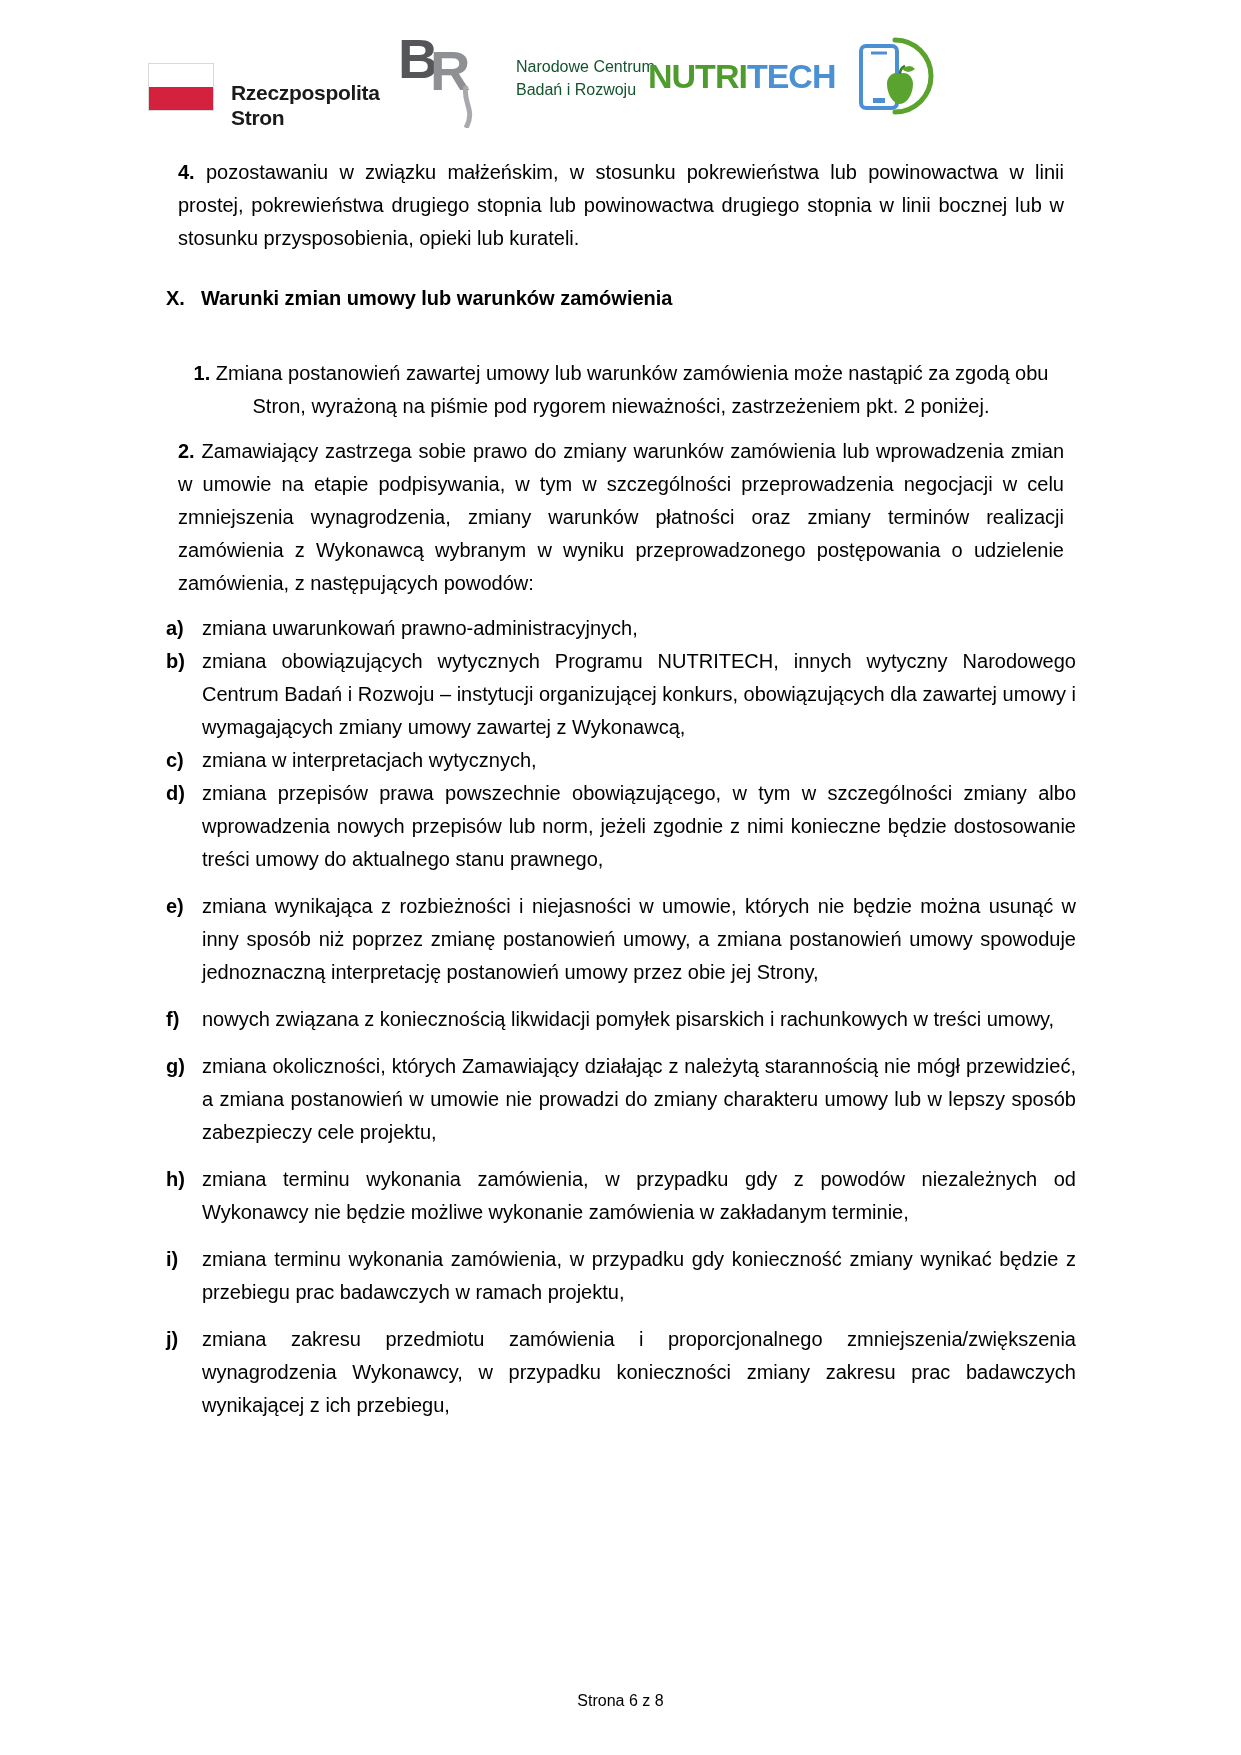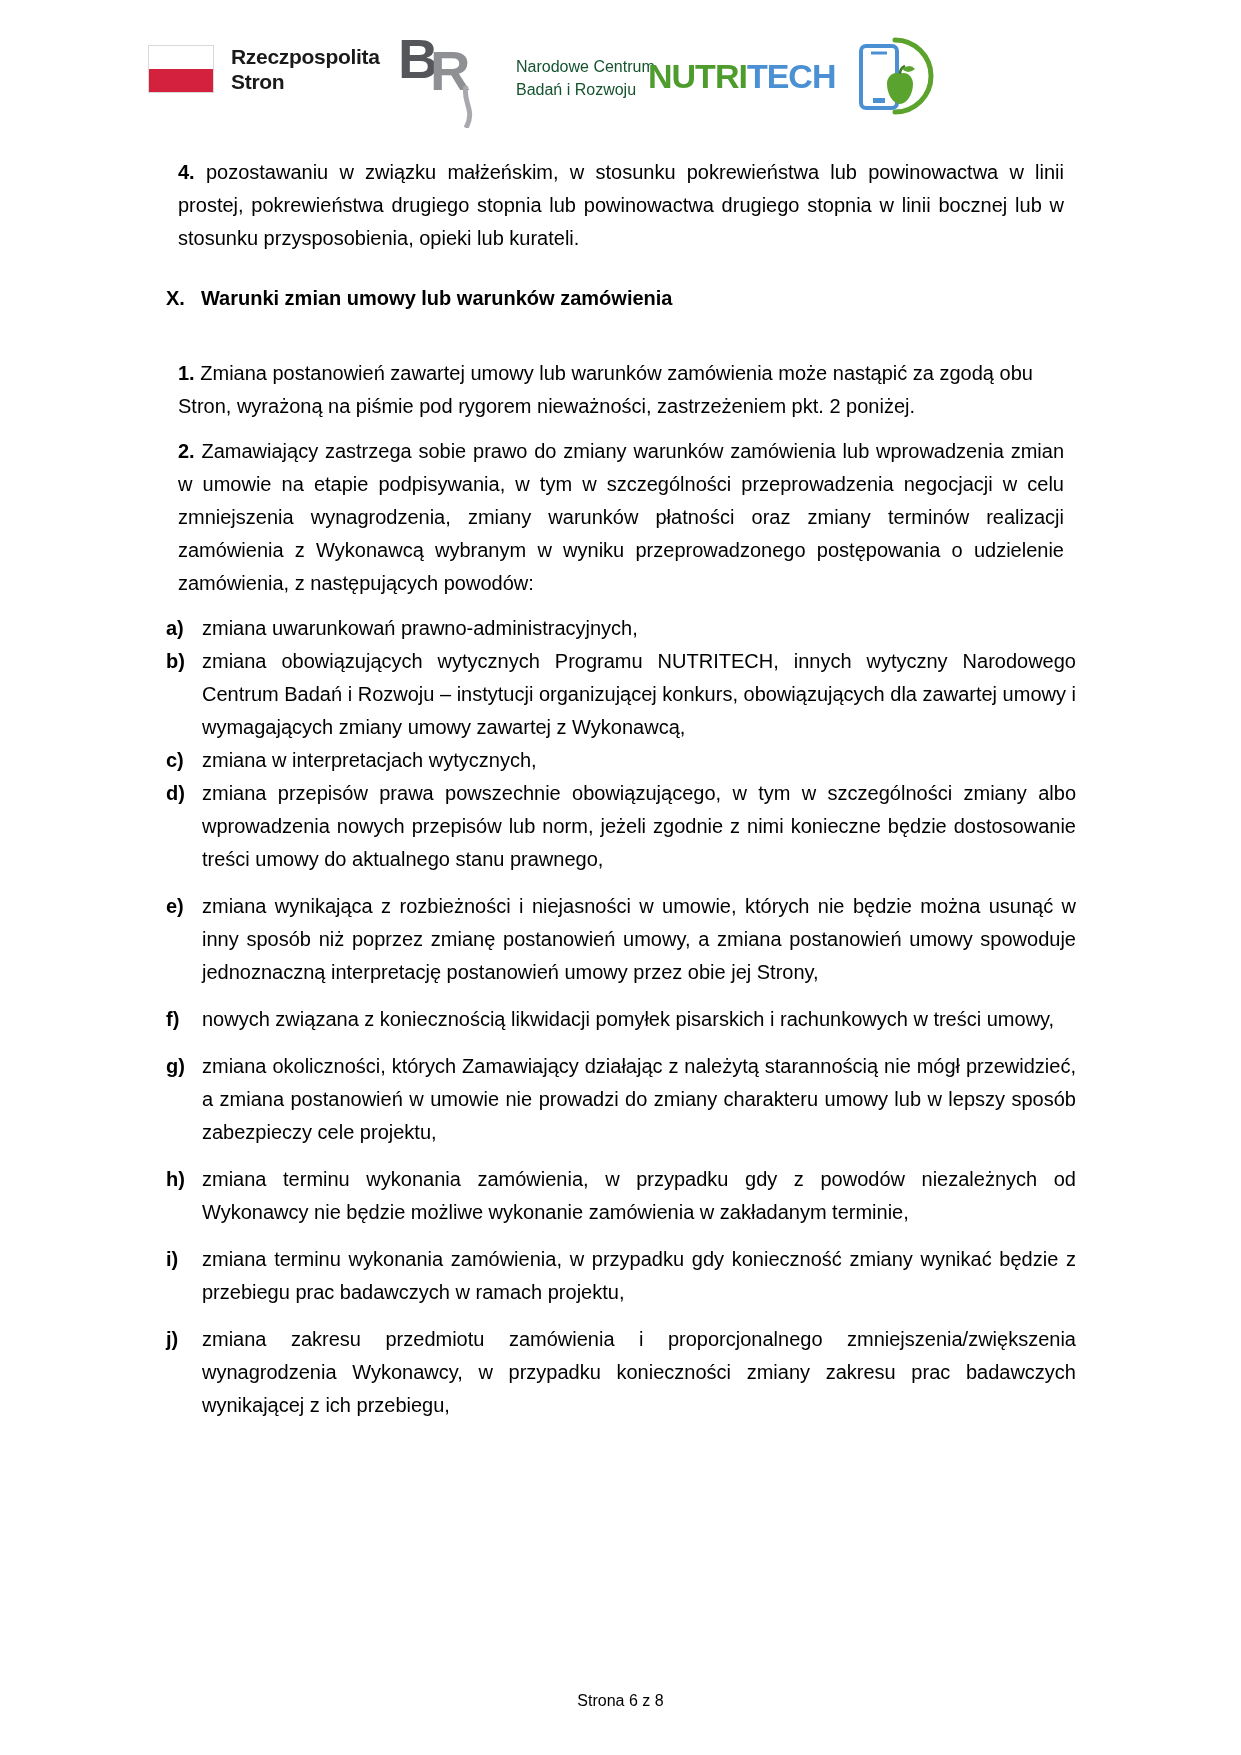--- a/index.html
+++ b/index.html
@@ -17,20 +17,21 @@
   .logo-poland {
     position: absolute; left: 148px; top: 44px;
     display: flex; align-items: center; gap: 17px;
   }
   .flag { width: 66px; height: 48px; border: 1px solid #d9d9d9; box-sizing: border-box; }
   .flag .top { height: 50%; background: #ffffff; }
   .flag .bottom { height: 50%; background: #d4213d; }
   .poland-label {
     font-weight: bold; font-size: 21px; line-height: 25px; color: #1a1a1a;
     letter-spacing: -0.3px;
+    margin-top: 36px;
   }
 
   .logo-ncbr {
     position: absolute; left: 396px; top: 28px;
     display: flex; align-items: center; gap: 12px;
   }
   .ncbr-label {
     font-size: 16px; line-height: 23px; color: #14532d;
   }
 
@@ -44,21 +45,21 @@
   .nutri-green { color: #4e9c2e; }
   .tech-blue { color: #4a90d2; }
 
   
   .content {
     position: absolute; left: 166px; top: 144px; width: 910px;
     font-size: 20px; line-height: 33px;
   }
   .para { text-align: justify; margin: 12px; }
   .para .marker { font-weight: bold; }
-  .para-1 { text-align: left; }
+  .para-1 { text-align: center; }
 
   .section-heading {
     display: flex; gap: 16px;
     font-weight: bold; font-size: 20px;
     margin: 27px 0 0 0;
   }
 
   .spacer-before-p1 { height: 30px; }
 
   .reasons-list { margin-top: 0; }

